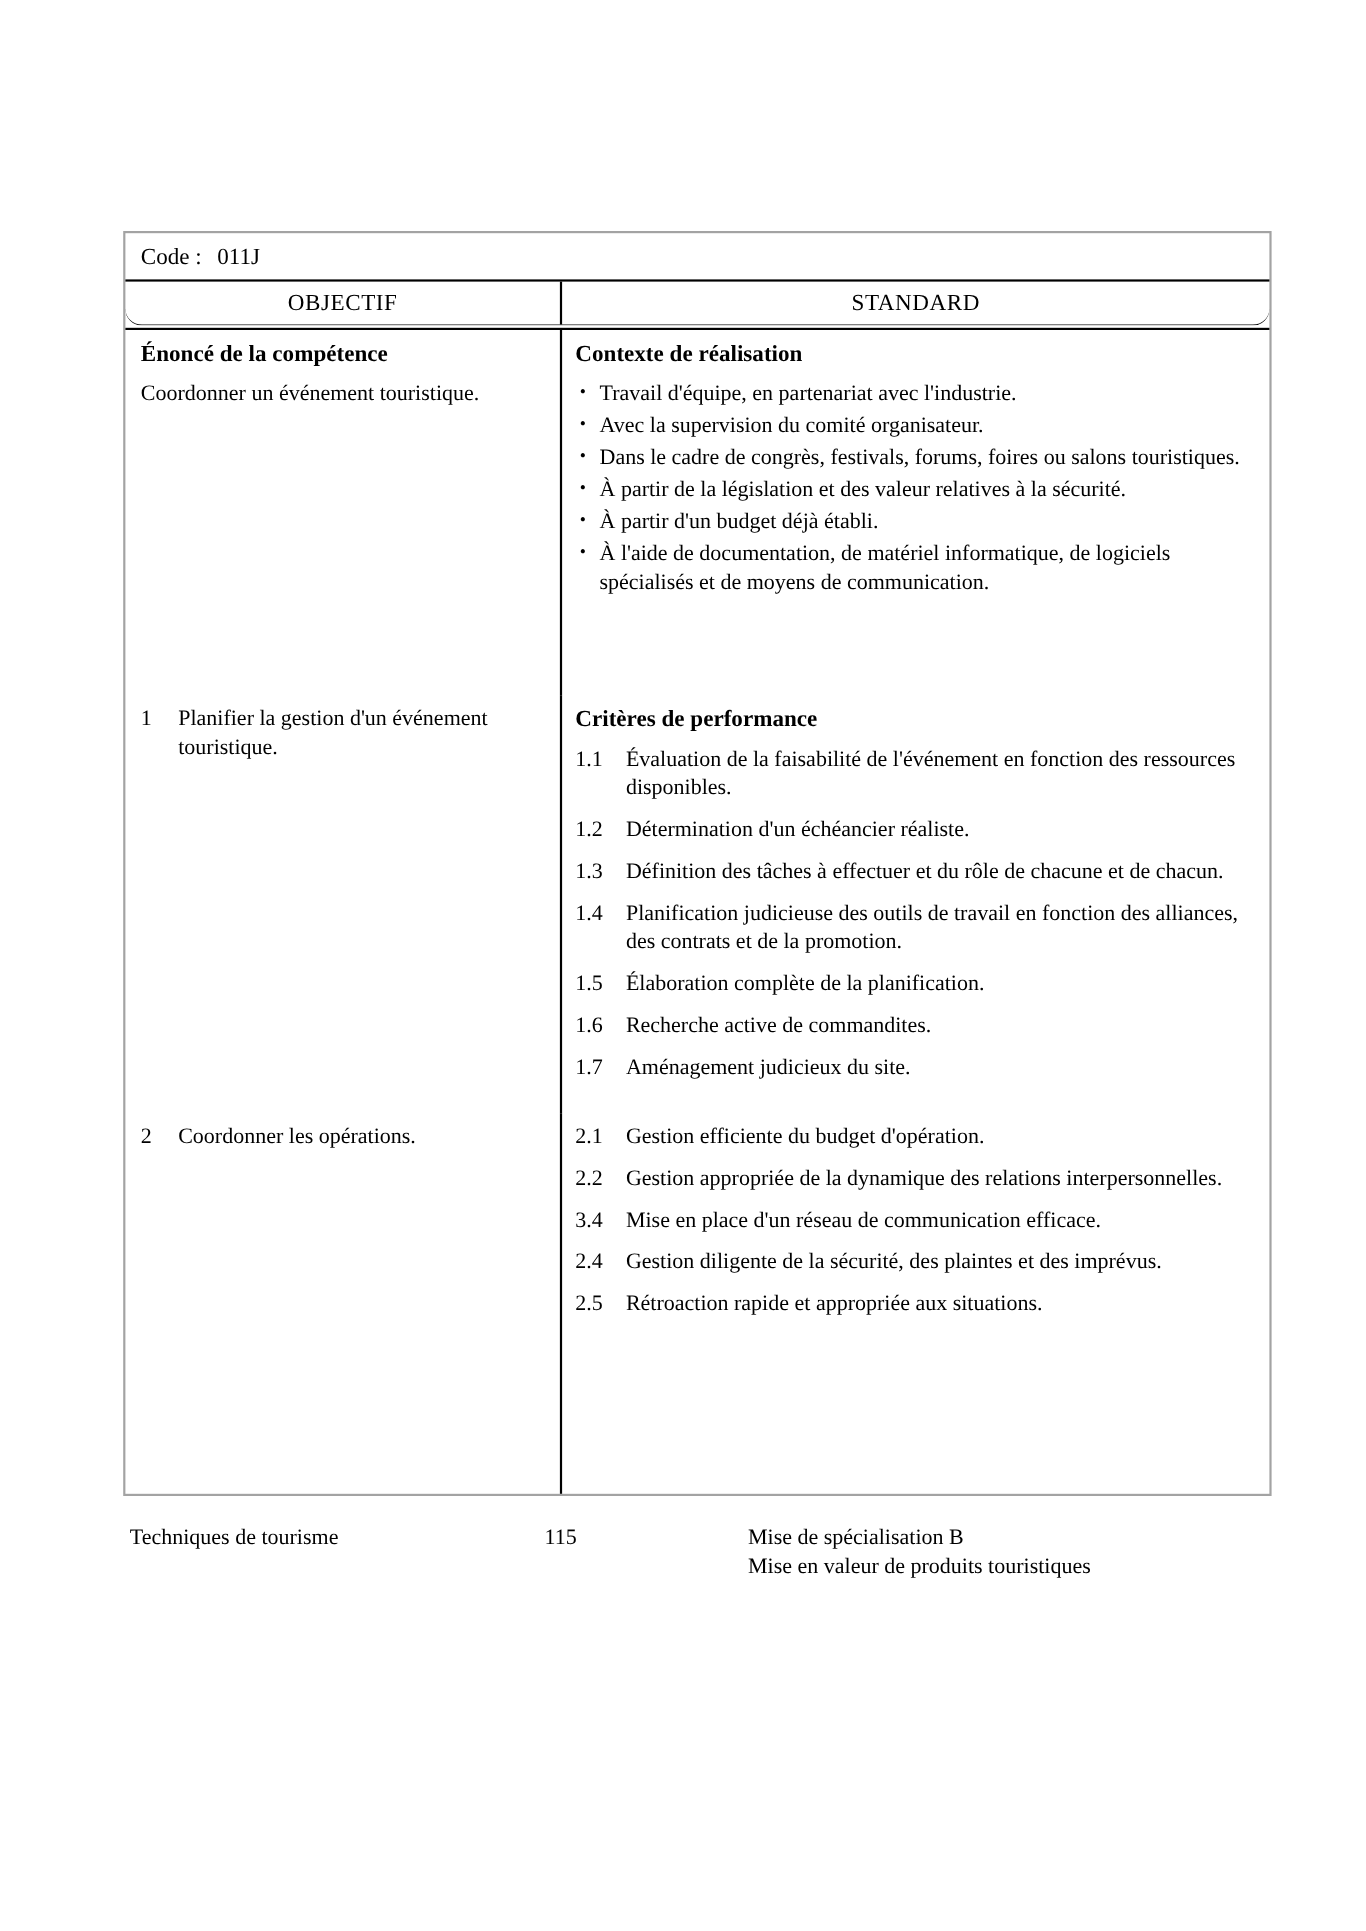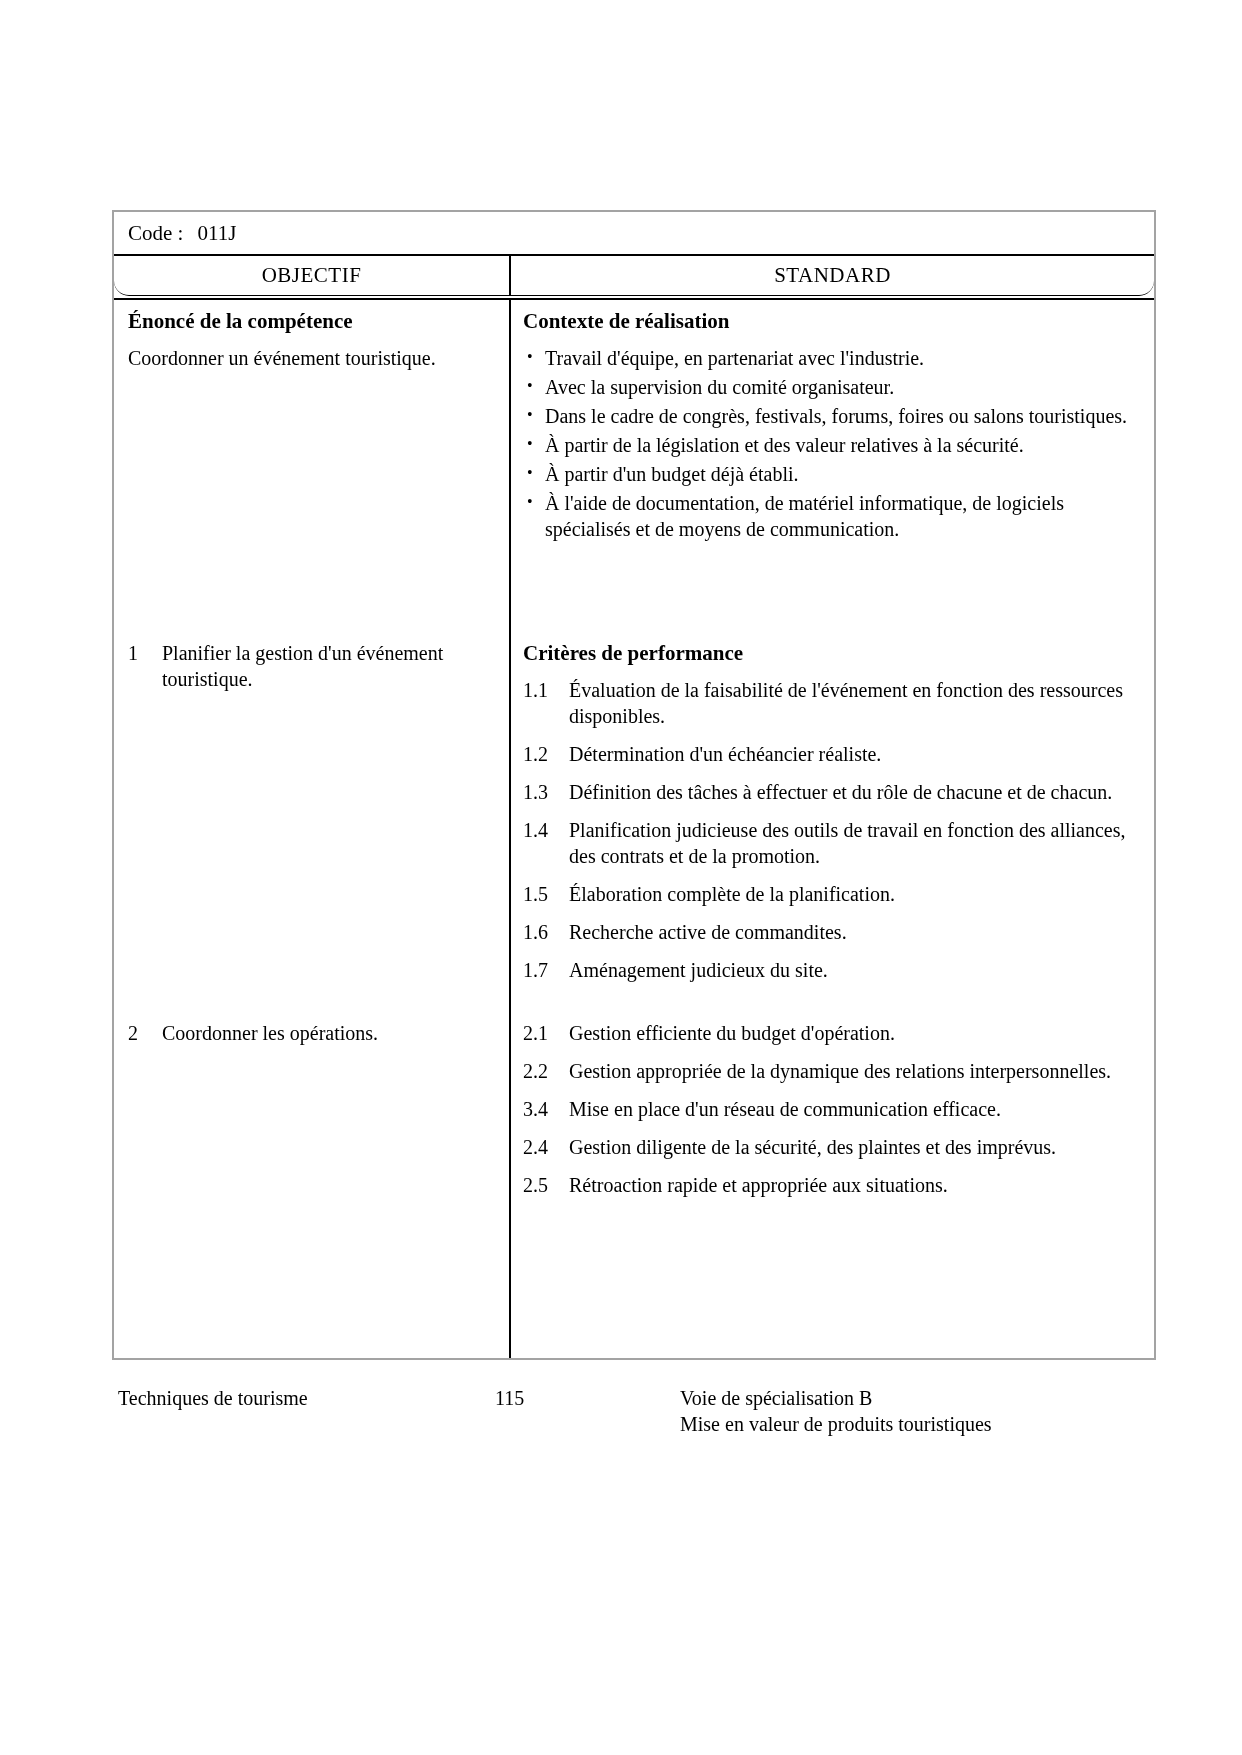--- a/index.html
+++ b/index.html
@@ -182,17 +182,17 @@
           <span class="crit-text">Rétroaction rapide et appropriée aux situations.</span>
         </div>
       </div>
 
     </div>
   </div>
 
   <div class="footer-item footer-program">Techniques de tourisme</div>
   <div class="footer-item footer-page">115</div>
   <div class="footer-item footer-track">
-    <div>Voie de spécialisation B</div>
+    <div>Mise de spécialisation B</div>
     <div>Mise en valeur de produits touristiques</div>
   </div>
 
 </div>
 
 </body></html>

